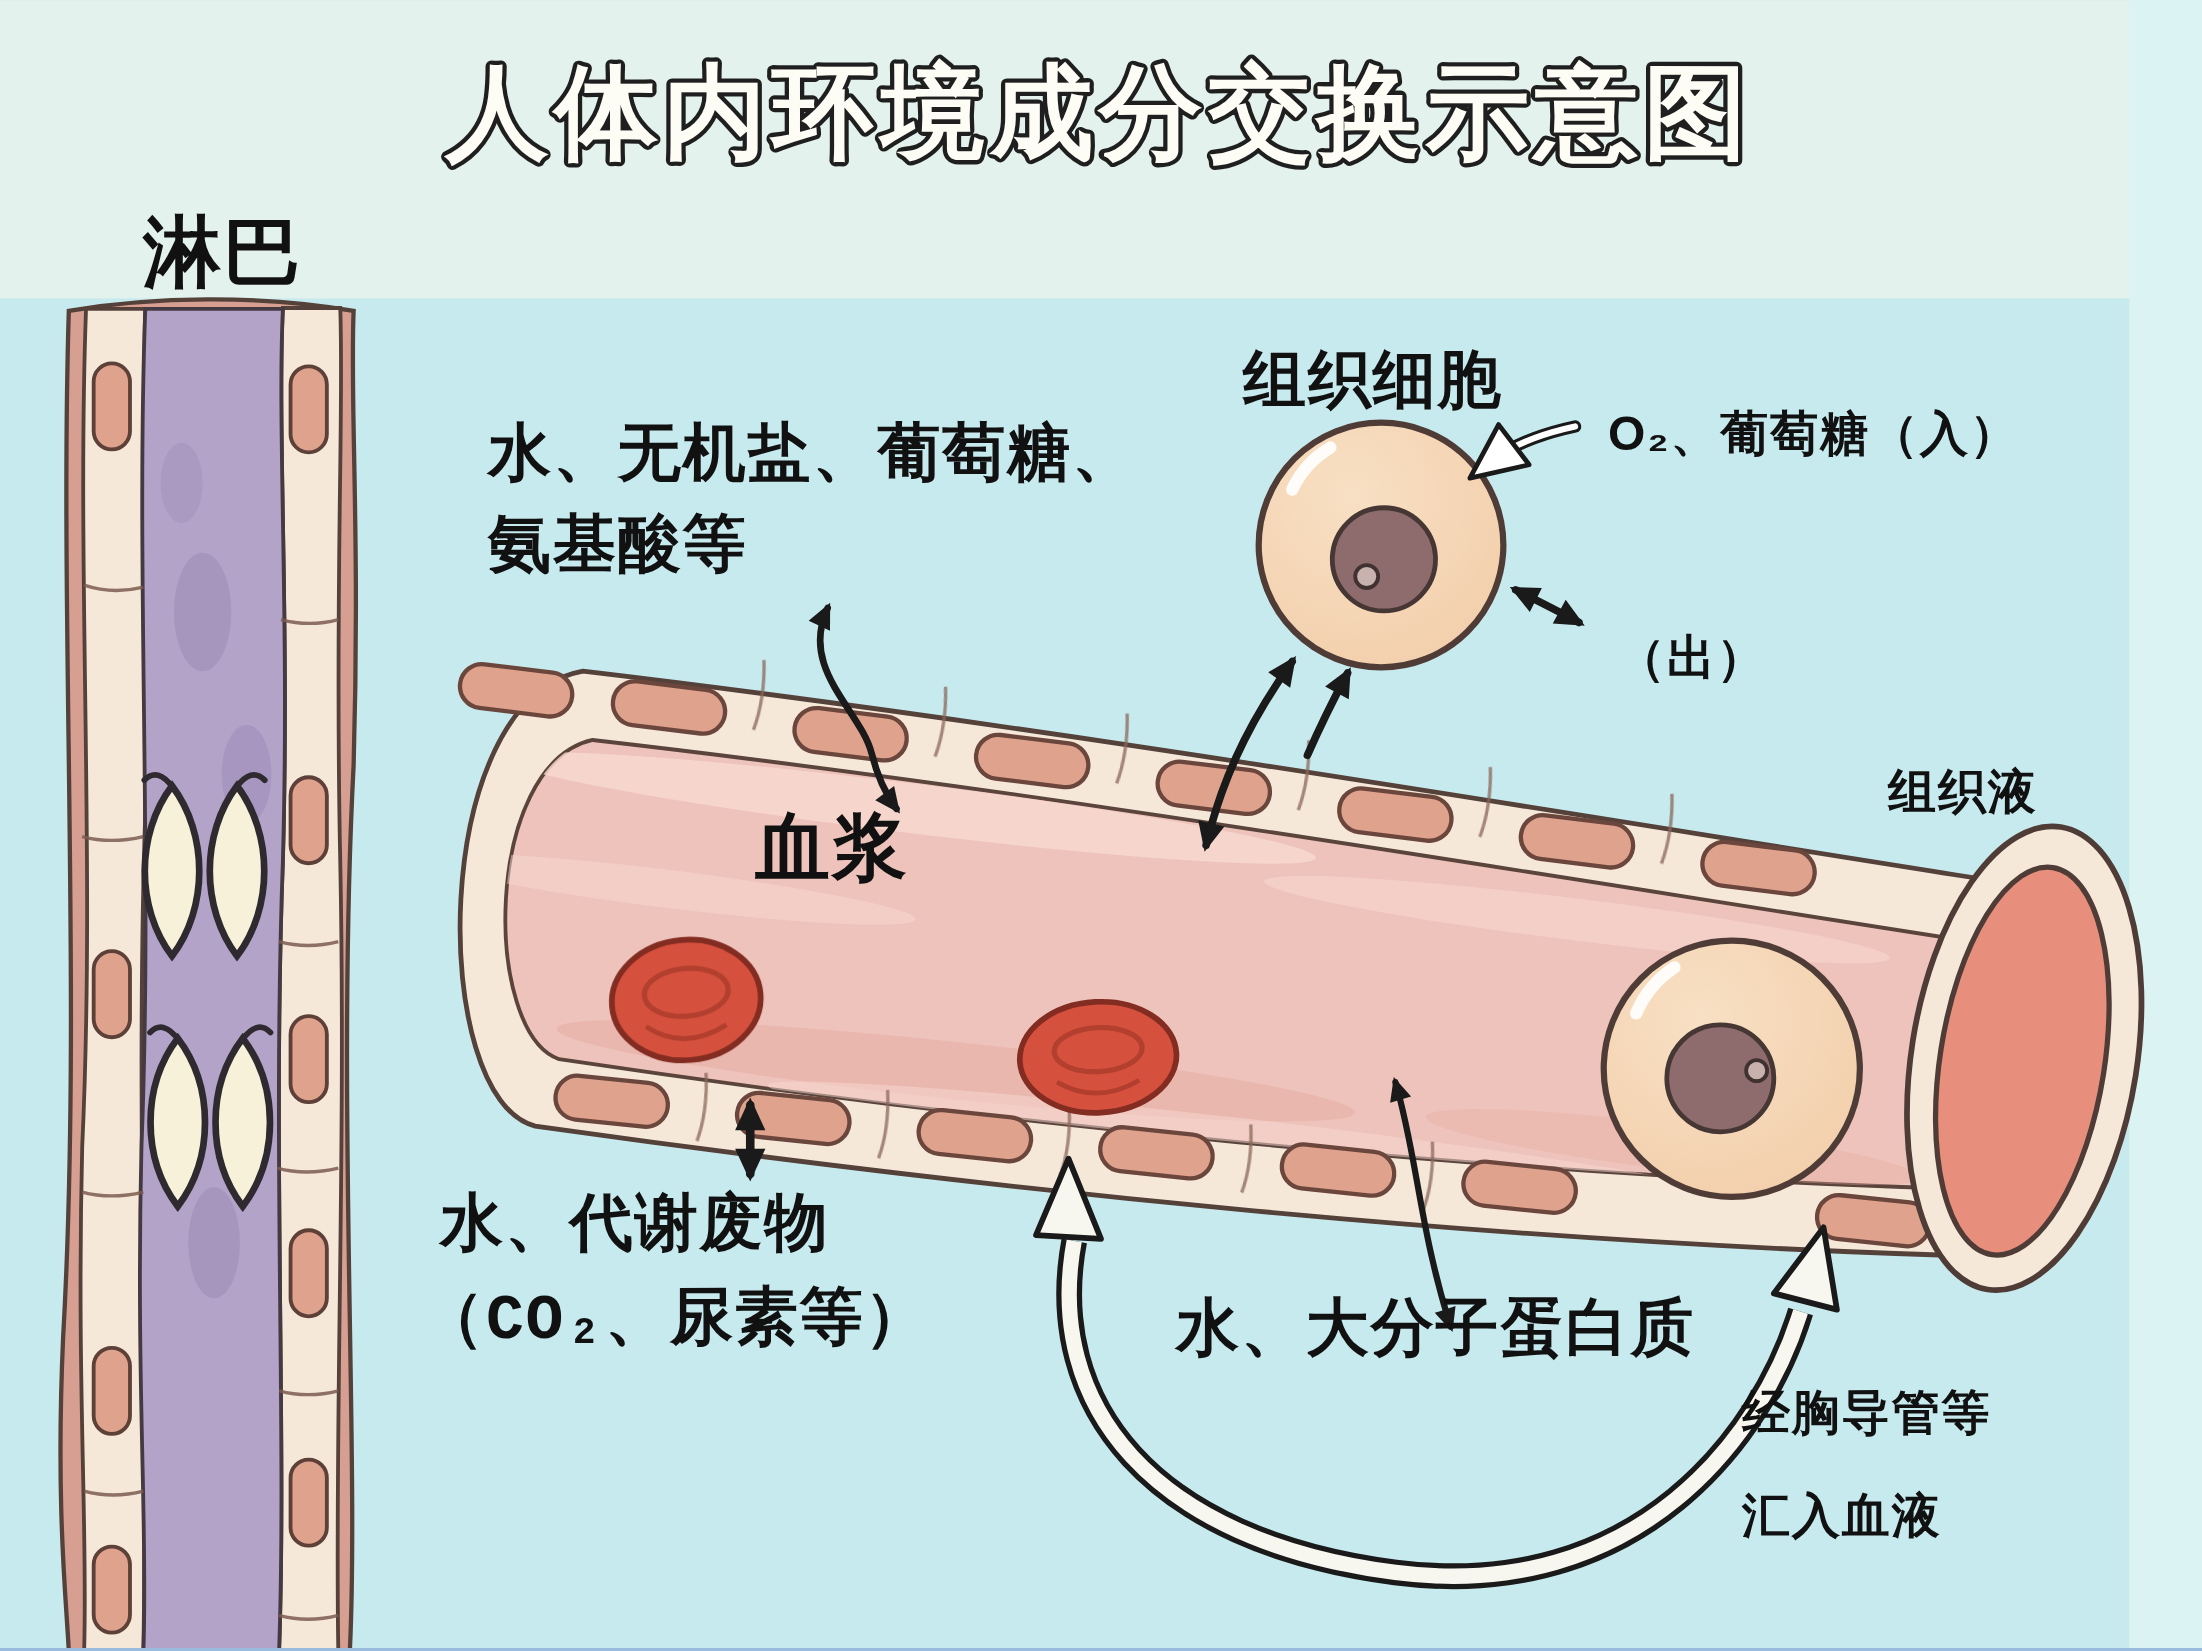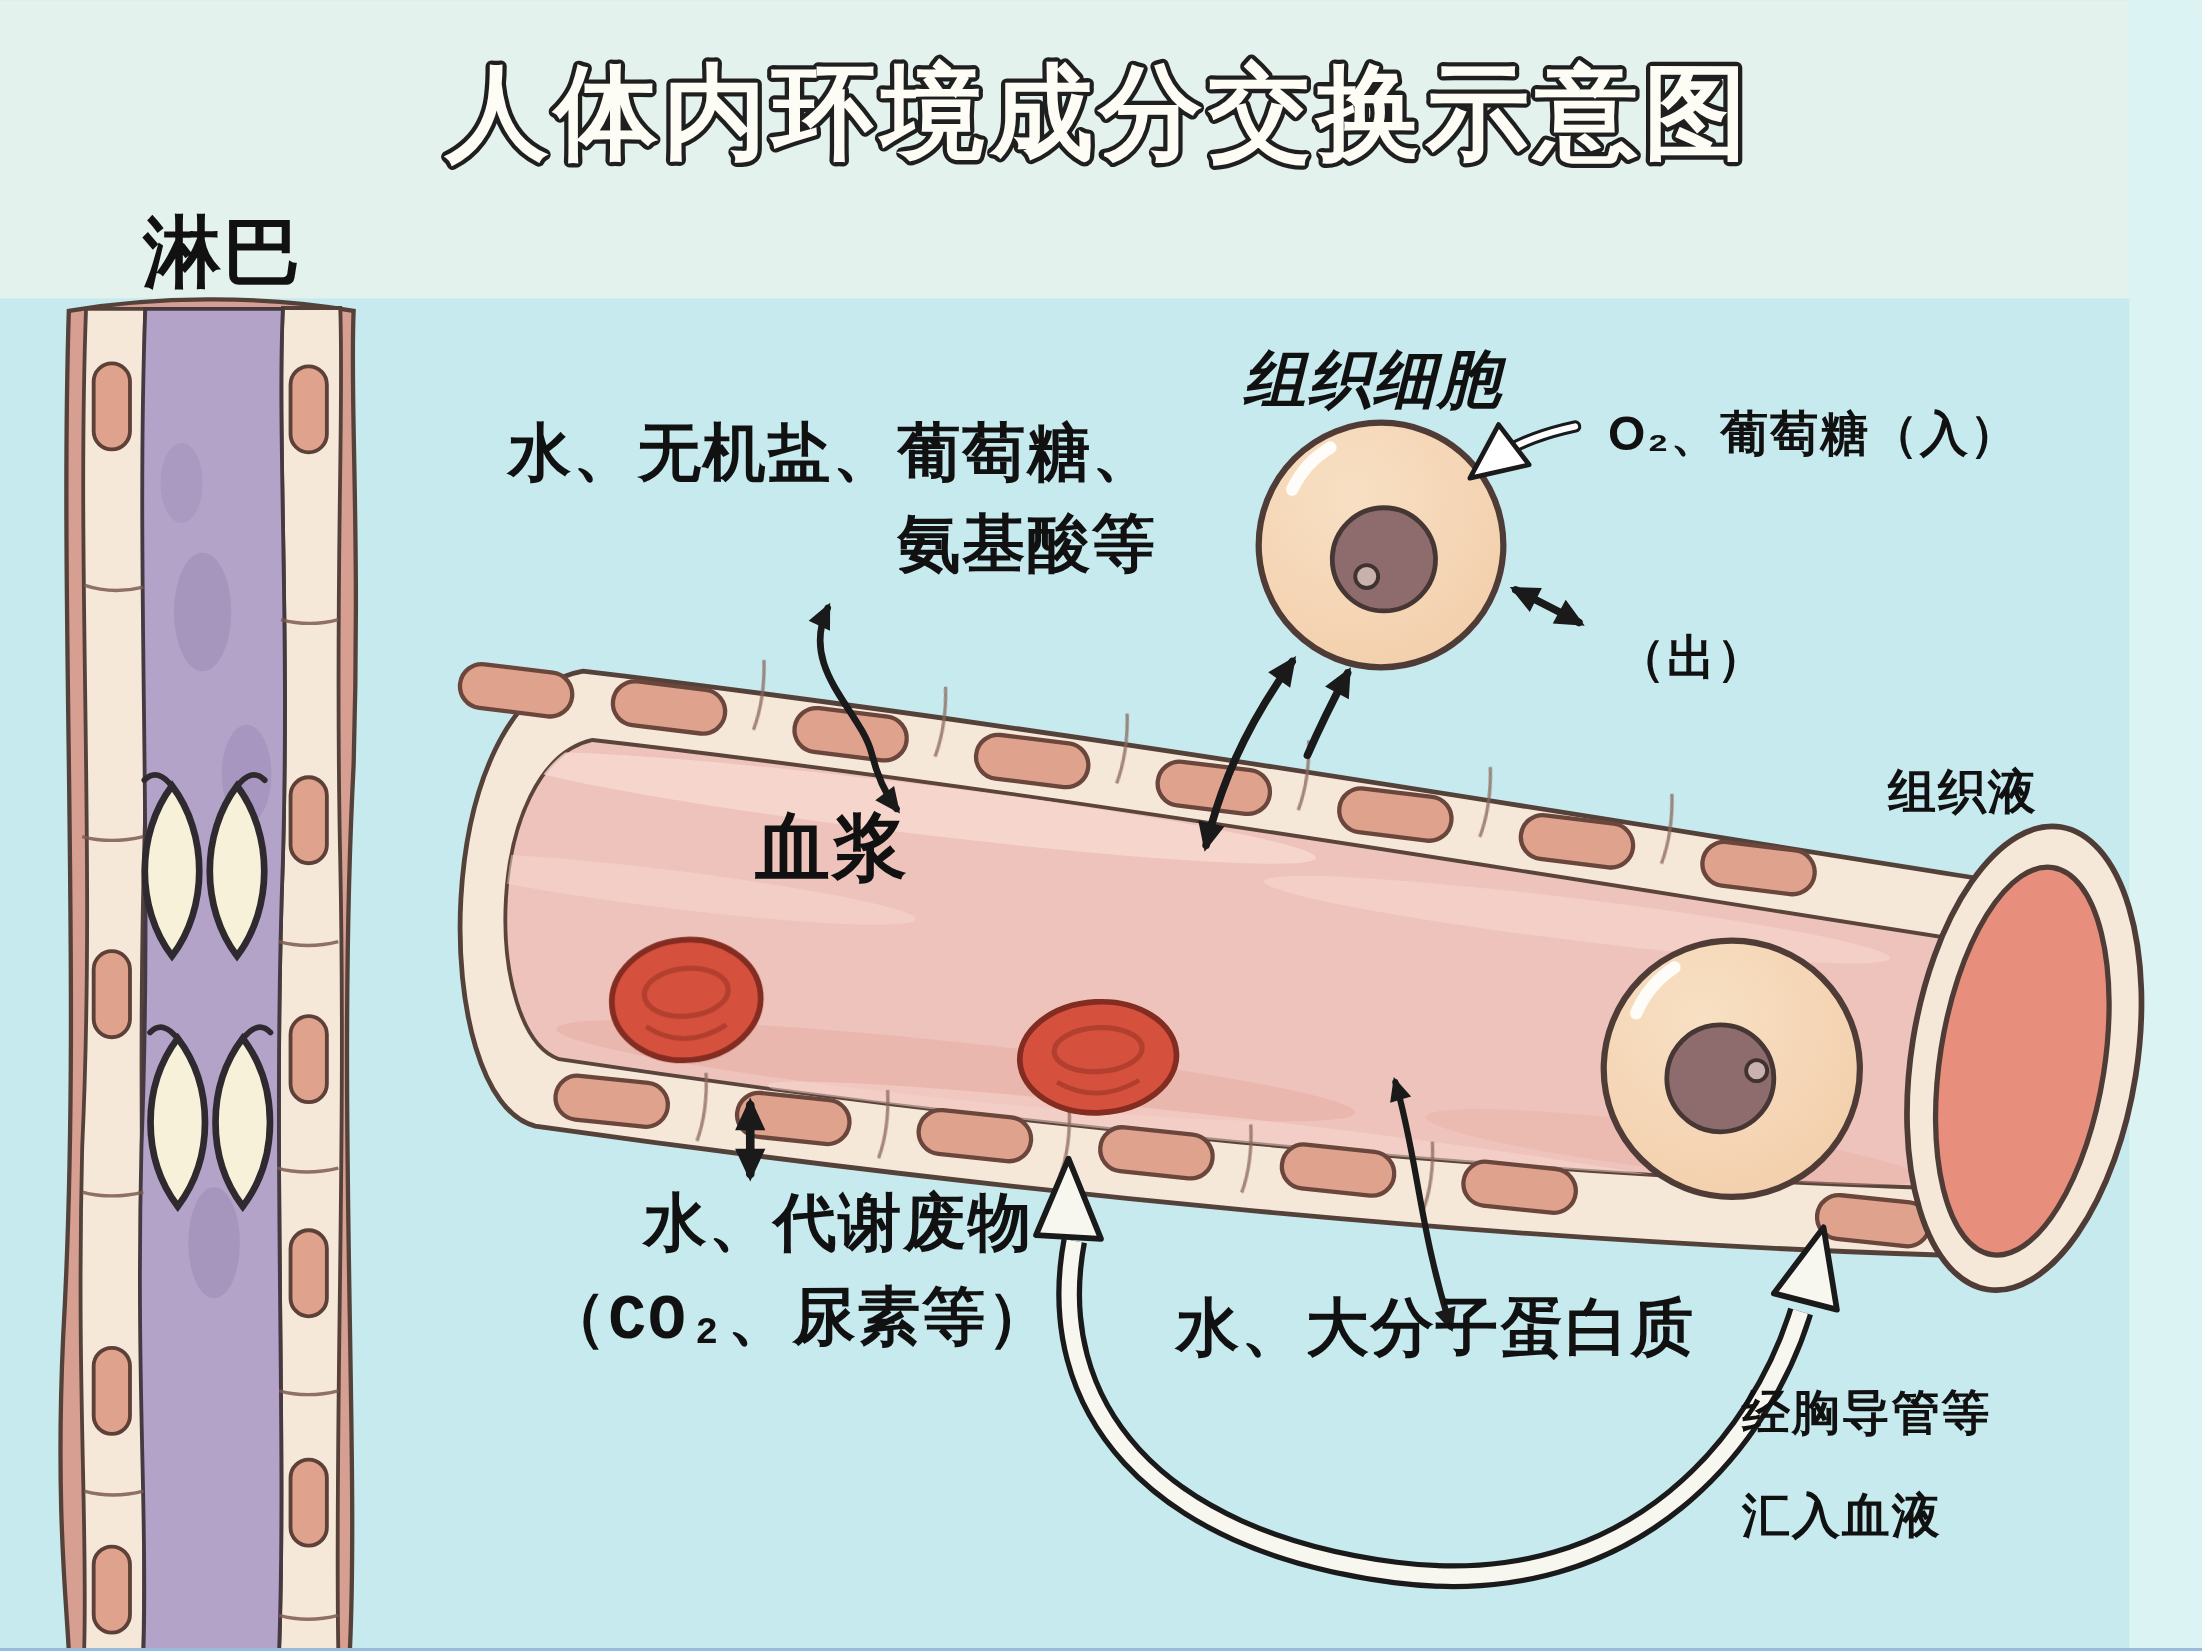--- a/index.html
+++ b/index.html
@@ -8,21 +8,21 @@
     background:var(--bg);
     font-family:"Liberation Sans","DejaVu Sans",sans-serif;
   }
   #art{position:absolute;inset:0;width:2202px;height:1652px;}
   .label{
     position:absolute;color:var(--text);font-weight:700;
     white-space:nowrap;line-height:1.05;letter-spacing:1.9px;
   }
   .fs64{font-size:48px;}
   .fs66{font-size:63px;}
-  .center{text-align:right;}
+  .center{text-align:left;}
   .title-svg-text{
     font-family:"Liberation Sans","DejaVu Sans",sans-serif;
     font-weight:700;
   }
 </style>
 </head>
 <body>
 
 <div id="stage">
 
@@ -196,21 +196,21 @@
     </g>
 
     <text class="title-svg-text" x="1150" y="155" text-anchor="middle" font-size="108" letter-spacing="6" paint-order="stroke" stroke-linejoin="round" style="fill:var(--title-fill);stroke:#1f1f1f;stroke-width:9">人体内环境成分交换示意图</text>
   </svg>
 
   <div class="label" style="left:143px;top:212px;font-size:78px;">淋巴</div>
 
   <div class="label center fs66" style="left:488px;top:419px;width:669px;">水、无机盐、葡萄糖、</div>
   <div class="label center fs66" style="left:488px;top:510px;width:669px;">氨基酸等</div>
 
-  <div class="label fs66" style="left:1243px;top:346px;font-style:italic;">组织细胞</div>
+  <div class="label fs66" style="left:1243px;top:346px;">组织细胞</div>
 
   <div class="label fs64" style="left:1608px;top:409px;">O₂、葡萄糖（入）</div>
   <div class="label fs64" style="left:1617px;top:633px;">（出）</div>
 
   <div class="label fs64" style="left:1888px;top:767px;">组织液</div>
 
   <div class="label" style="left:755px;top:808px;font-size:75px;">血浆</div>
 
   <div class="label center fs66" style="left:440px;top:1189px;width:593px;">水、代谢废物</div>
   <div class="label center fs66" style="left:421px;top:1289px;width:631px;font-family:Liberation Mono, monospace;">（CO₂、尿素等）</div>

